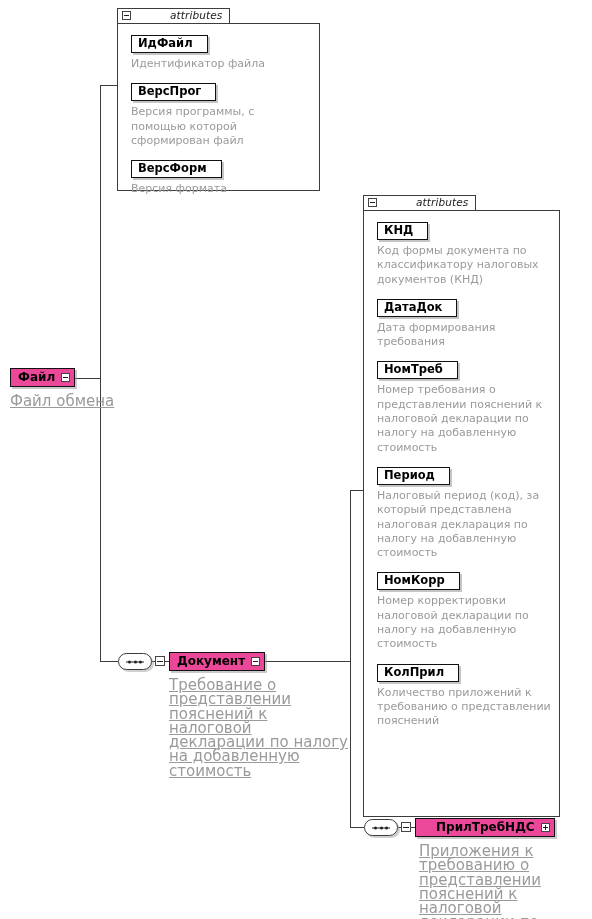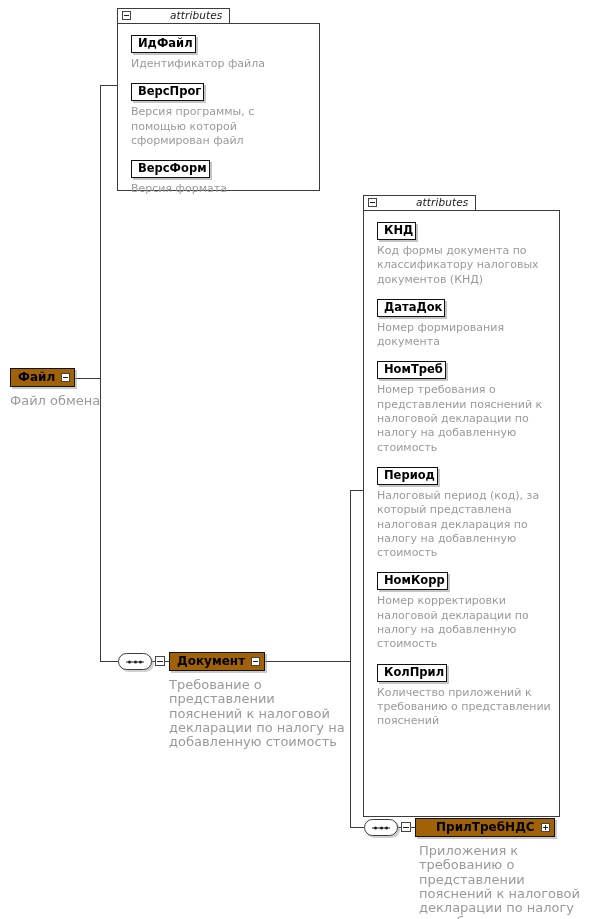--- a/index.html
+++ b/index.html
@@ -51,47 +51,47 @@
   .tgl.plus::after{
     content:"";position:absolute;top:1px;bottom:1px;left:3px;
     width:1px;background:#222;
   }
 
   
   .attr-item{position:relative;}
   .attr-chip{
     position:relative;display:inline-block;
     border:1.4px solid #111;background:#ffffff;
-    padding:1px 2px 2px 6px;
+    padding:1px 14px 2px 6px;
     font-weight:bold;font-size:11.5px;color:#000;
     line-height:13px;white-space:nowrap;
     box-shadow:2px 2px 0 0 rgba(150,150,150,.55);
     box-sizing:border-box;
   }
   .attr-desc{
     color:#9a9a9a;font-size:11px;line-height:14.3px;
     margin-top:4px;margin-bottom:9px;
     max-width:100%;
   }
 
   
   .node{
     position:absolute;display:inline-flex;align-items:center;
-    border:1.4px solid #111;background:#a16207;
+    border:1.4px solid #111;background:#ec4899;
     height:19px;box-sizing:border-box;
     padding:0 4px 0 7px;gap:6px;
     box-shadow:2px 2px 0 0 rgba(150,150,150,.5);
     z-index:4;
   }
   .node .nm{
     font-weight:bold;font-size:12px;color:#000;line-height:13px;
     white-space:nowrap;
   }
   .node-desc{
-    position:absolute;color:#9a9a9a;font-size:13px;line-height:14.3px;
+    position:absolute;color:#9a9a9a;font-size:15px;line-height:14.3px;text-decoration:underline;
   }
 
   
   .seq{
     position:absolute;width:34px;height:17px;box-sizing:border-box;
     border:1.3px solid #3c3c3c;background:#fff;
     border-radius:9px/9px;
     box-shadow:2px 2px 0 0 rgba(150,150,150,.45);
     z-index:4;
   }
@@ -190,21 +190,21 @@
     </div>
     <div class="attr-body" style="width:197px;height:607px;">
 
       <div class="attr-item">
         <span class="attr-chip">КНД</span>
         <div class="attr-desc">Код формы документа по классификатору налоговых документов (КНД)</div>
       </div>
 
       <div class="attr-item">
         <span class="attr-chip">ДатаДок</span>
-        <div class="attr-desc">Номер формирования документа</div>
+        <div class="attr-desc">Дата формирования требования</div>
       </div>
 
       <div class="attr-item">
         <span class="attr-chip">НомТреб</span>
         <div class="attr-desc">Номер требования о представлении пояснений к налоговой декларации по налогу на добавленную стоимость</div>
       </div>
 
       <div class="attr-item">
         <span class="attr-chip">Период</span>
         <div class="attr-desc">Налоговый период (код), за который представлена налоговая декларация по налогу на добавленную стоимость</div>

